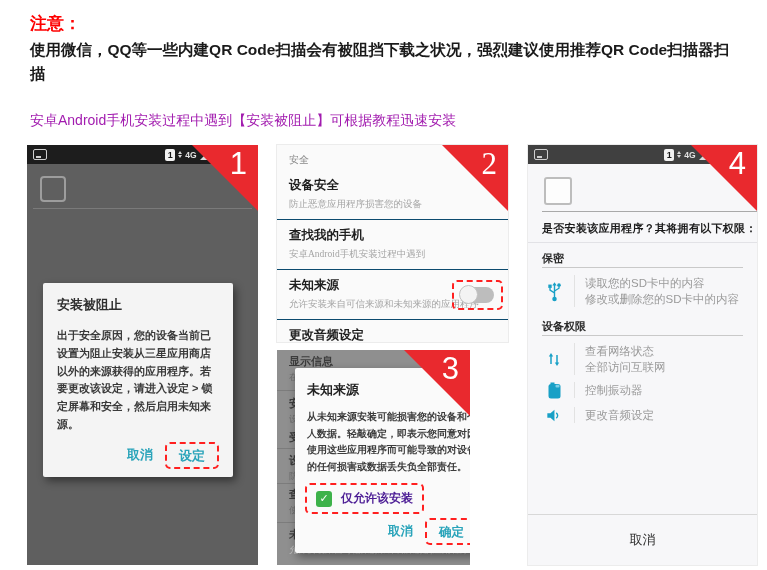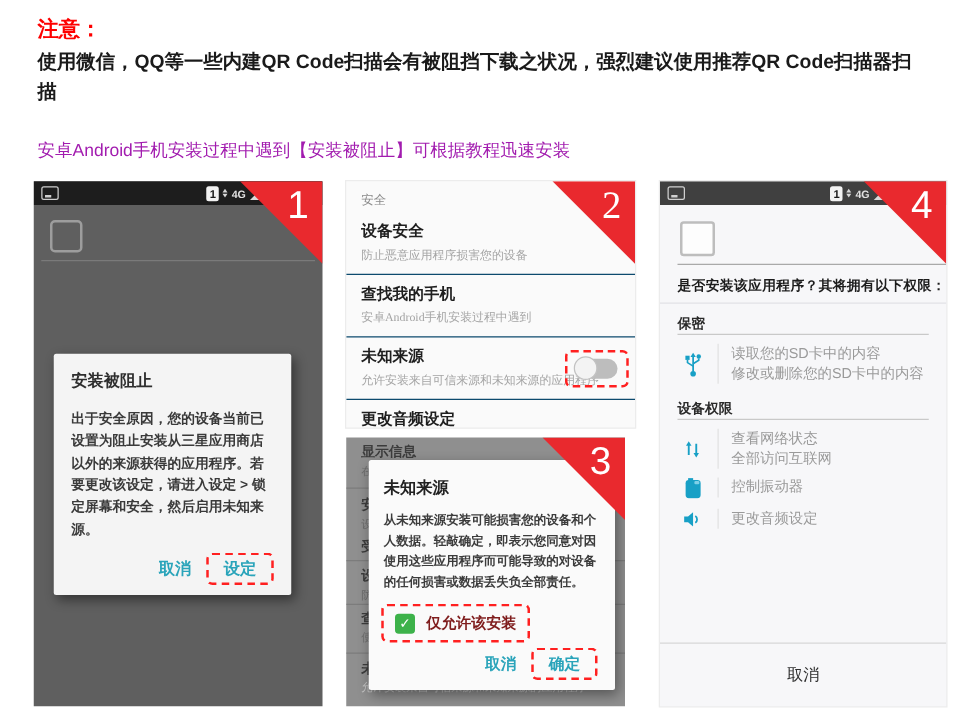--- a/index.html
+++ b/index.html
@@ -50,21 +50,21 @@
   .s2-header{padding:8px 12px 3px;font-size:10px;color:#8a8a8a;}
   .s2-item{position:relative;padding:7px 12px 8px;border-bottom:1px solid #0c4a6e;}
   .s2-item:last-of-type{border-bottom:1px solid #e3e3e3;}
   .s2-title{font-size:12.5px;font-weight:bold;color:#1f1f1f;}
   .s2-sub{font-size:9.5px;color:#a4a4a4;margin-top:4px;}
   .toggle-anchor{position:absolute;right:5px;top:50%;transform:translateY(-50%);padding:5px 7px;display:flex;align-items:center;}
   .toggle{width:33px;height:16px;background:#bdbdbd;border-radius:9px;position:relative;display:inline-block;}
   .toggle::after{content:"";position:absolute;left:-2px;top:-2px;width:19px;height:19px;background:#f3f3f3;border:1px solid #c2c2c2;border-radius:50%;box-sizing:border-box;}
 
   
-  .s3{left:277px;top:350px;width:223px;height:215px;background:#8f8f8f;}
+  .s3{left:277px;top:350px;width:193px;height:215px;background:#8f8f8f;}
   .s3-bg{position:absolute;inset:0;z-index:1;}
   .s3-bg .bgt{position:absolute;left:12px;font-size:11px;font-weight:bold;color:#3c3c3c;white-space:nowrap;}
   .s3-bg .bgs{position:absolute;left:12px;font-size:9px;color:#6d6d6d;white-space:nowrap;}
   .s3-bg .bgdiv{position:absolute;left:0;right:0;height:1px;background:#7c7c7c;}
   .s3-bg .bgs-light{color:#c3c3c3;}
   .s3-toggle{position:absolute;right:8px;top:176px;opacity:.85;}
   .dialog3{position:absolute;left:18px;top:18px;width:197px;box-sizing:border-box;background:#fafafa;border-radius:2px;box-shadow:2px 4px 10px rgba(0,0,0,.4);padding:13px 12px 8px;z-index:4;}
   .dialog3 .dlg-title{font-size:13px;font-weight:bold;color:#222;margin-bottom:10px;}
   .dialog3 .dlg-body{font-size:10px;line-height:1.66;color:#3c3c3c;font-weight:bold;}
   .chk-row{display:inline-flex;align-items:center;gap:9px;padding:5px 9px;margin:8px 0 0 -2px;}
@@ -173,21 +173,21 @@
       <span class="toggle s3-toggle"></span>
     </div>
 
     <div class="dialog3">
       <div class="dlg-title">未知来源</div>
       <div class="dlg-body">从未知来源安装可能损害您的设备和个人数据。轻敲确定，即表示您同意对因使用这些应用程序而可能导致的对设备的任何损害或数据丢失负全部责任。</div>
       <div class="chk-row dash-box">
         <span class="checkbox">
             <span>✓</span>
           </span>
-        <span style="font-size:12px;font-weight:bold;color:#7f1d1d">仅允许该安装</span>
+        <span style="font-size:12px;font-weight:bold;color:#4c1d95">仅允许该安装</span>
       </div>
       <div class="dlg-btn-row">
         <span class="teal-btn">取消</span>
         <span class="dash-box dash-wrap"><span class="teal-btn">确定</span></span>
       </div>
     </div>
 
     <div class="corner"></div>
     <div class="corner-num">3</div>
   </div>

